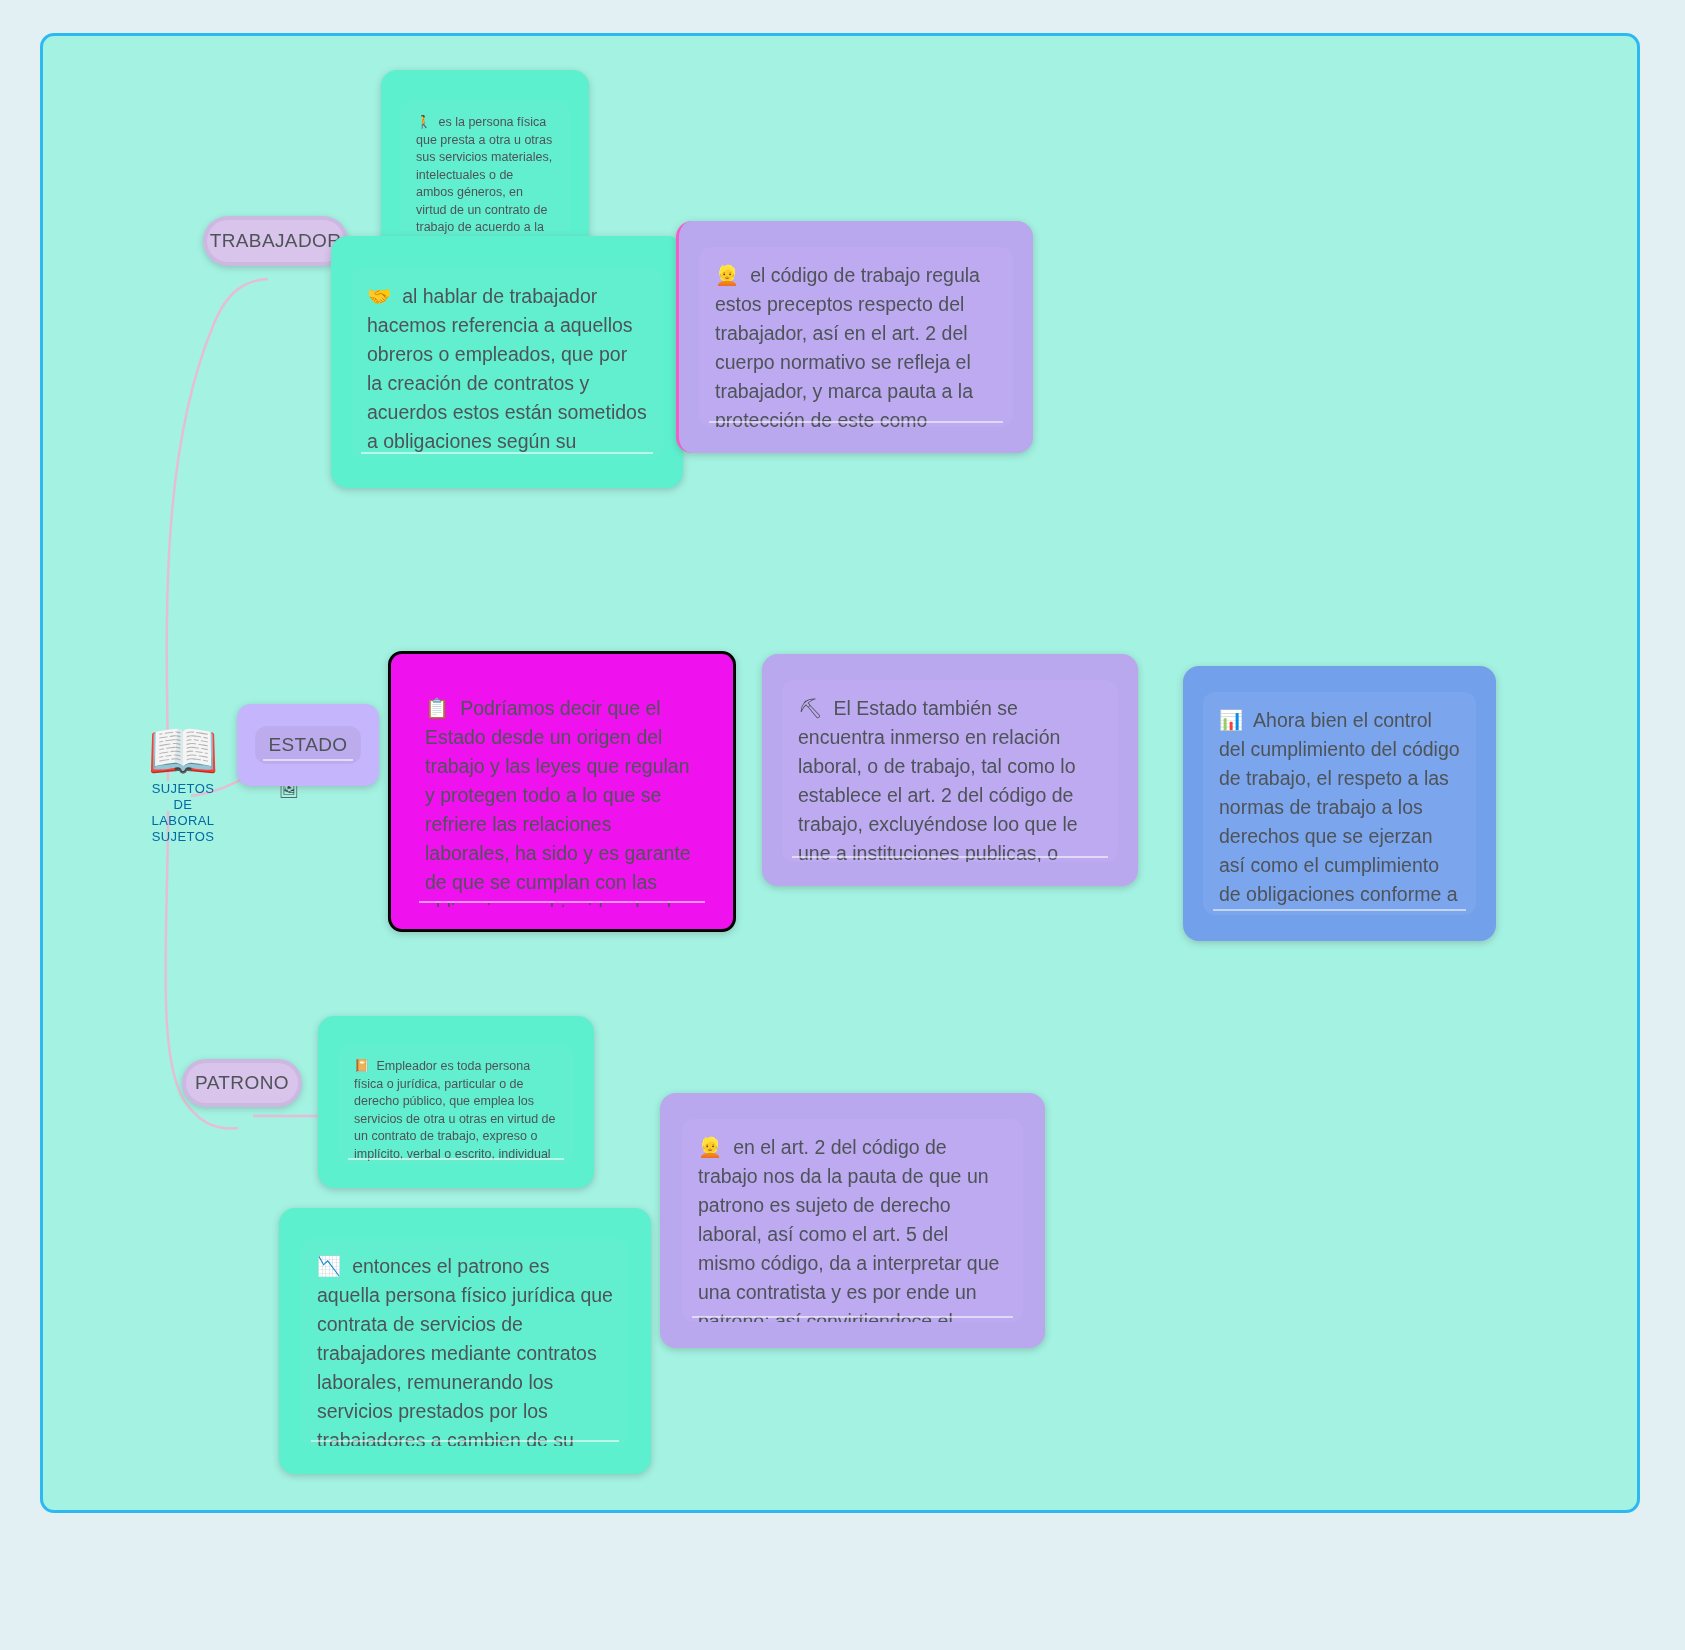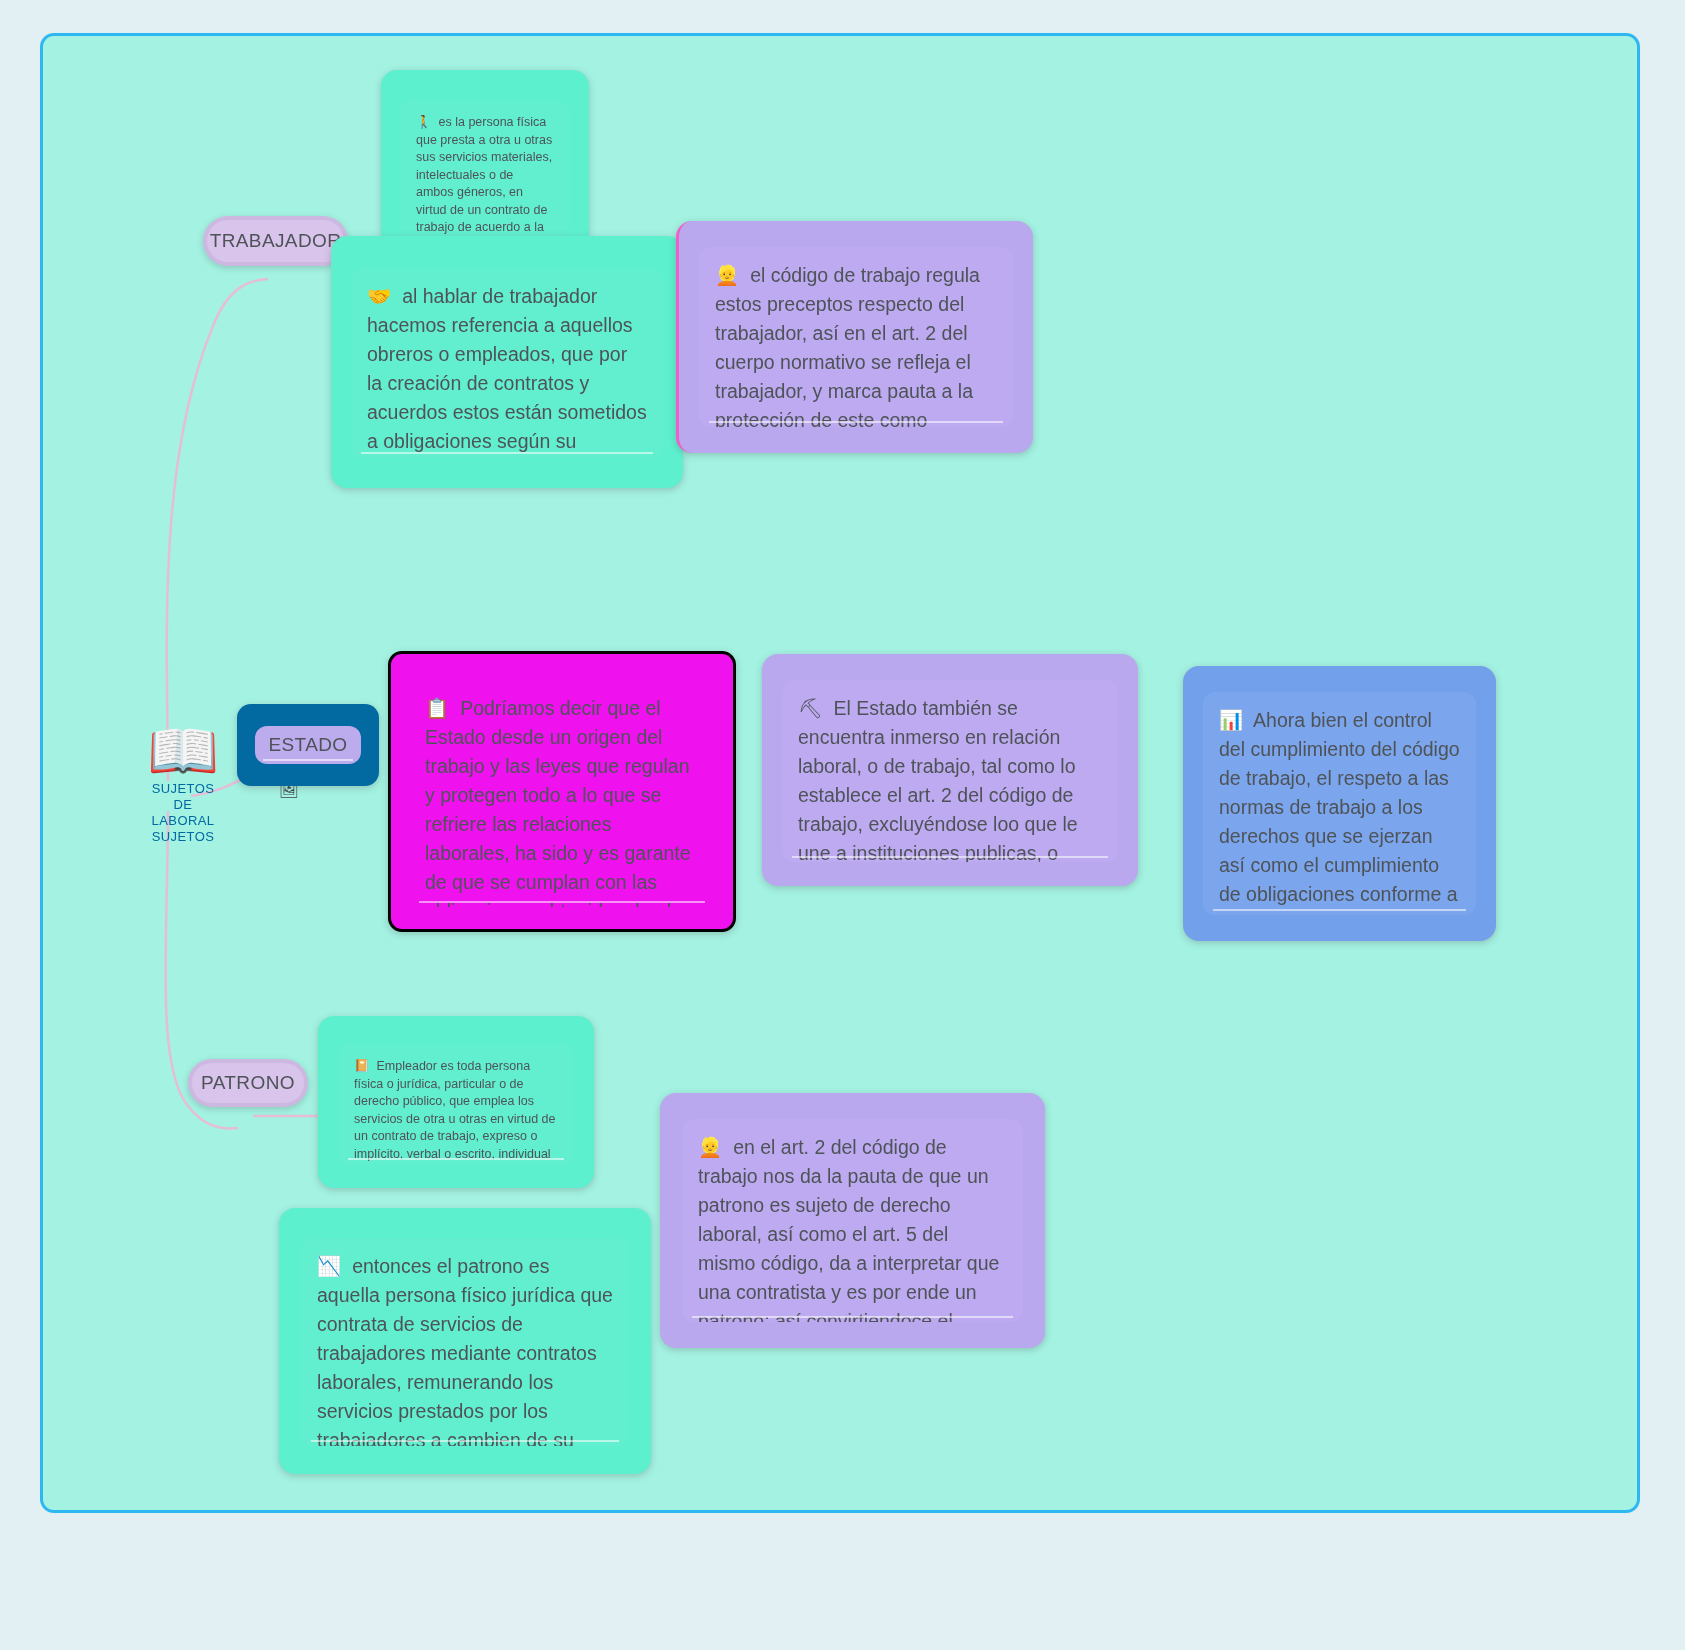--- a/index.html
+++ b/index.html
@@ -69,21 +69,21 @@
     background:#d9c4ec;
     border-radius: 22px;
     display:flex; align-items:center; justify-content:center;
     color:#4e5358;
     font-size:19px;
     letter-spacing:.4px;
     white-space:nowrap;
   }
   .pill-estate-outer{
     position:absolute;
-    background:#0369a1;
+    background:#c4b5fd;
     border-radius:14px;
     box-shadow:0 2px 7px rgba(90,90,90,.3);
   }
   .pill-estate-inner{
     position:absolute;
     background:#bdaced;
     border-radius:12px;
     display:flex;align-items:center;justify-content:center;
     color:#4e5358;font-size:19px;letter-spacing:.4px;
   }
@@ -146,21 +146,21 @@
     </div>
 
     <div class="pill-outer" style="left:160px; top:180px; width:145px; height:50px;">
       <div class="pill-inner" style="left:4px; top:4px; right:4px; bottom:4px;">TRABAJADOR</div>
     </div>
 
     <div class="pill-estate-outer" style="left:194px; top:668px; width:142px; height:82px;">
       <div class="pill-estate-inner" style="left:18px; top:22px; right:18px; bottom:22px;">ESTADO</div>
     </div>
 
-    <div class="pill-outer" style="left:145px; top:1023px; width:120px; height:48px;">
+    <div class="pill-outer" style="left:139px; top:1023px; width:120px; height:48px;">
       <div class="pill-inner" style="left:4px; top:4px; right:4px; bottom:4px;">PATRONO</div>
     </div>
 
     <div class="outer t-mint" style="left:338px; top:34px; width:208px; height:210px;">
       <div class="inner t-mintL small" style="left:19px; top:30px; right:19px; bottom:32px;">
         <span class="emoji">🚶&nbsp; </span>
         <span>es la persona física que presta a otra u otras sus servicios materiales, intelectuales o de ambos géneros, en virtud de un contrato de trabajo de acuerdo a la ley.</span>
       </div>
     </div>
 

